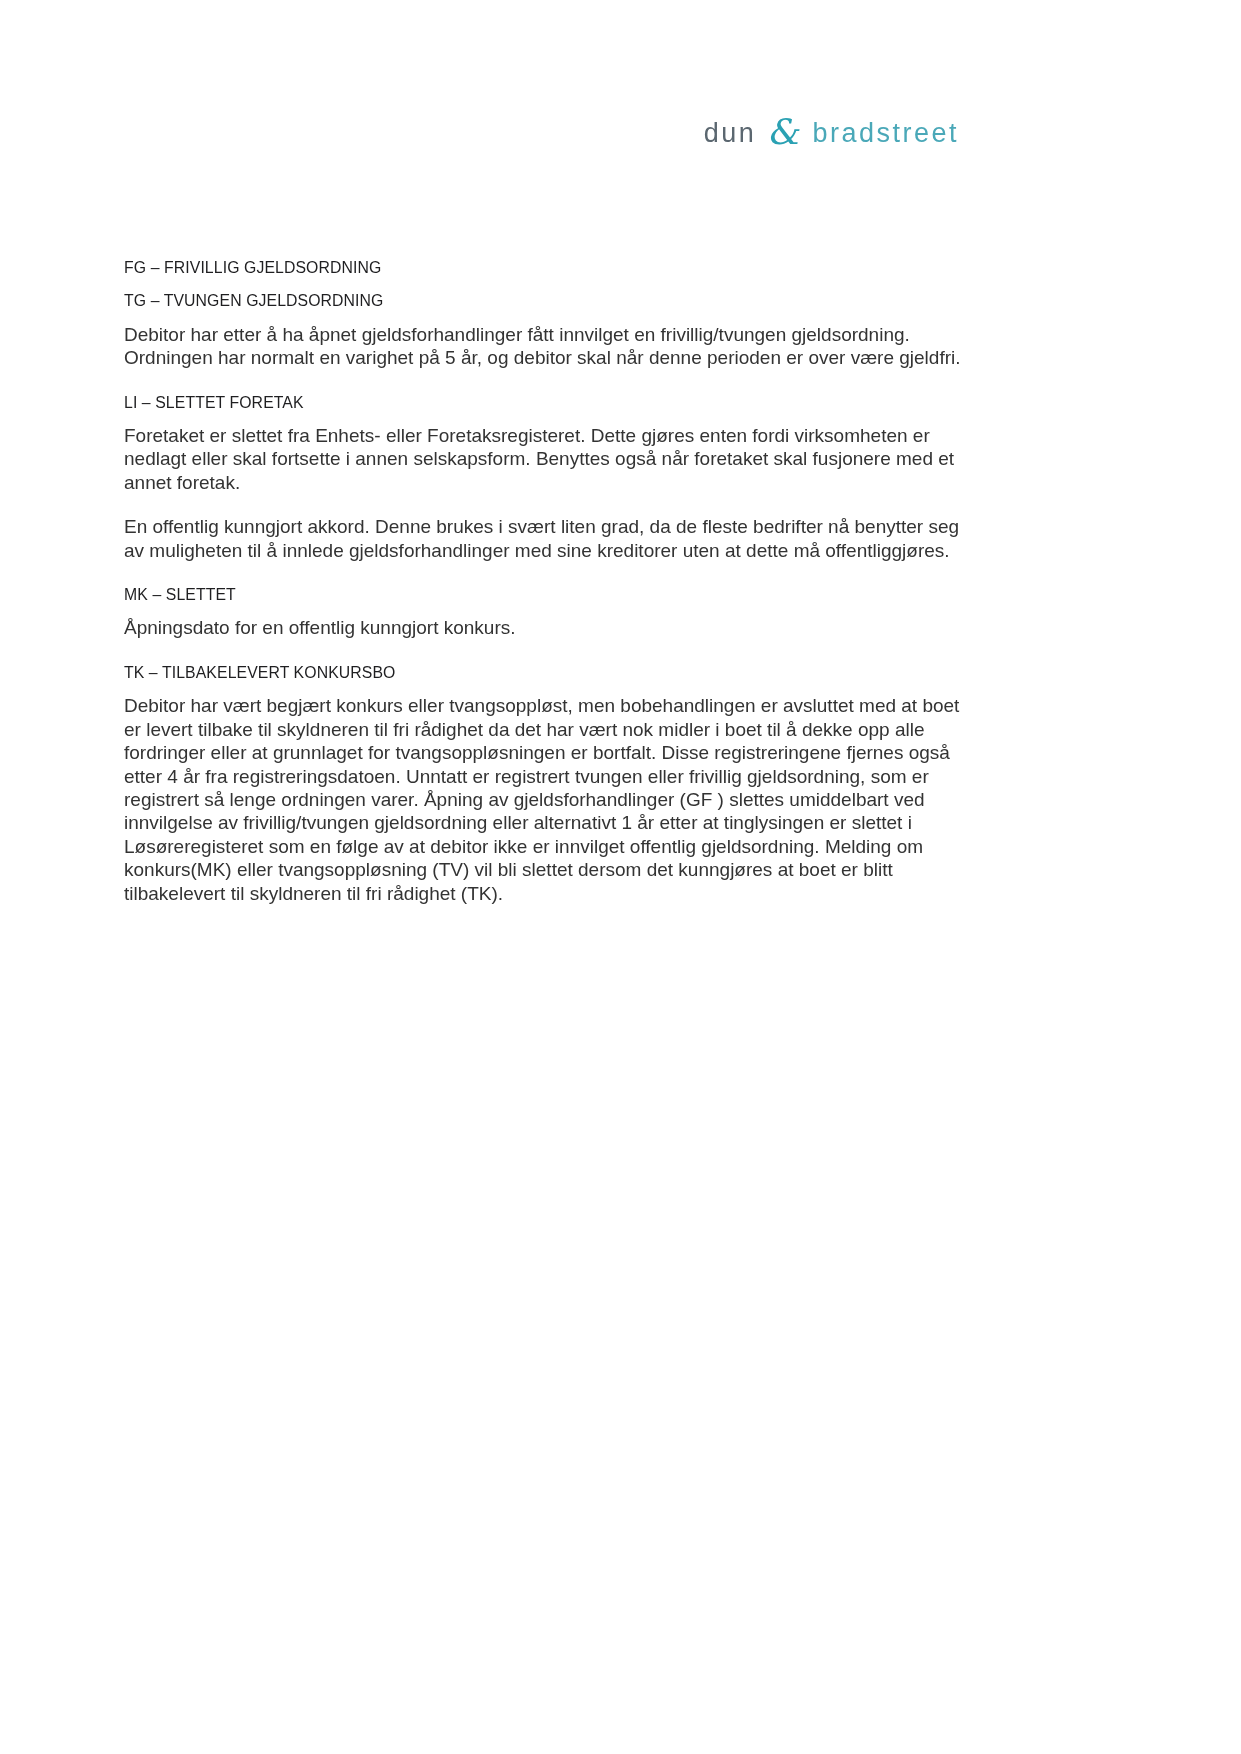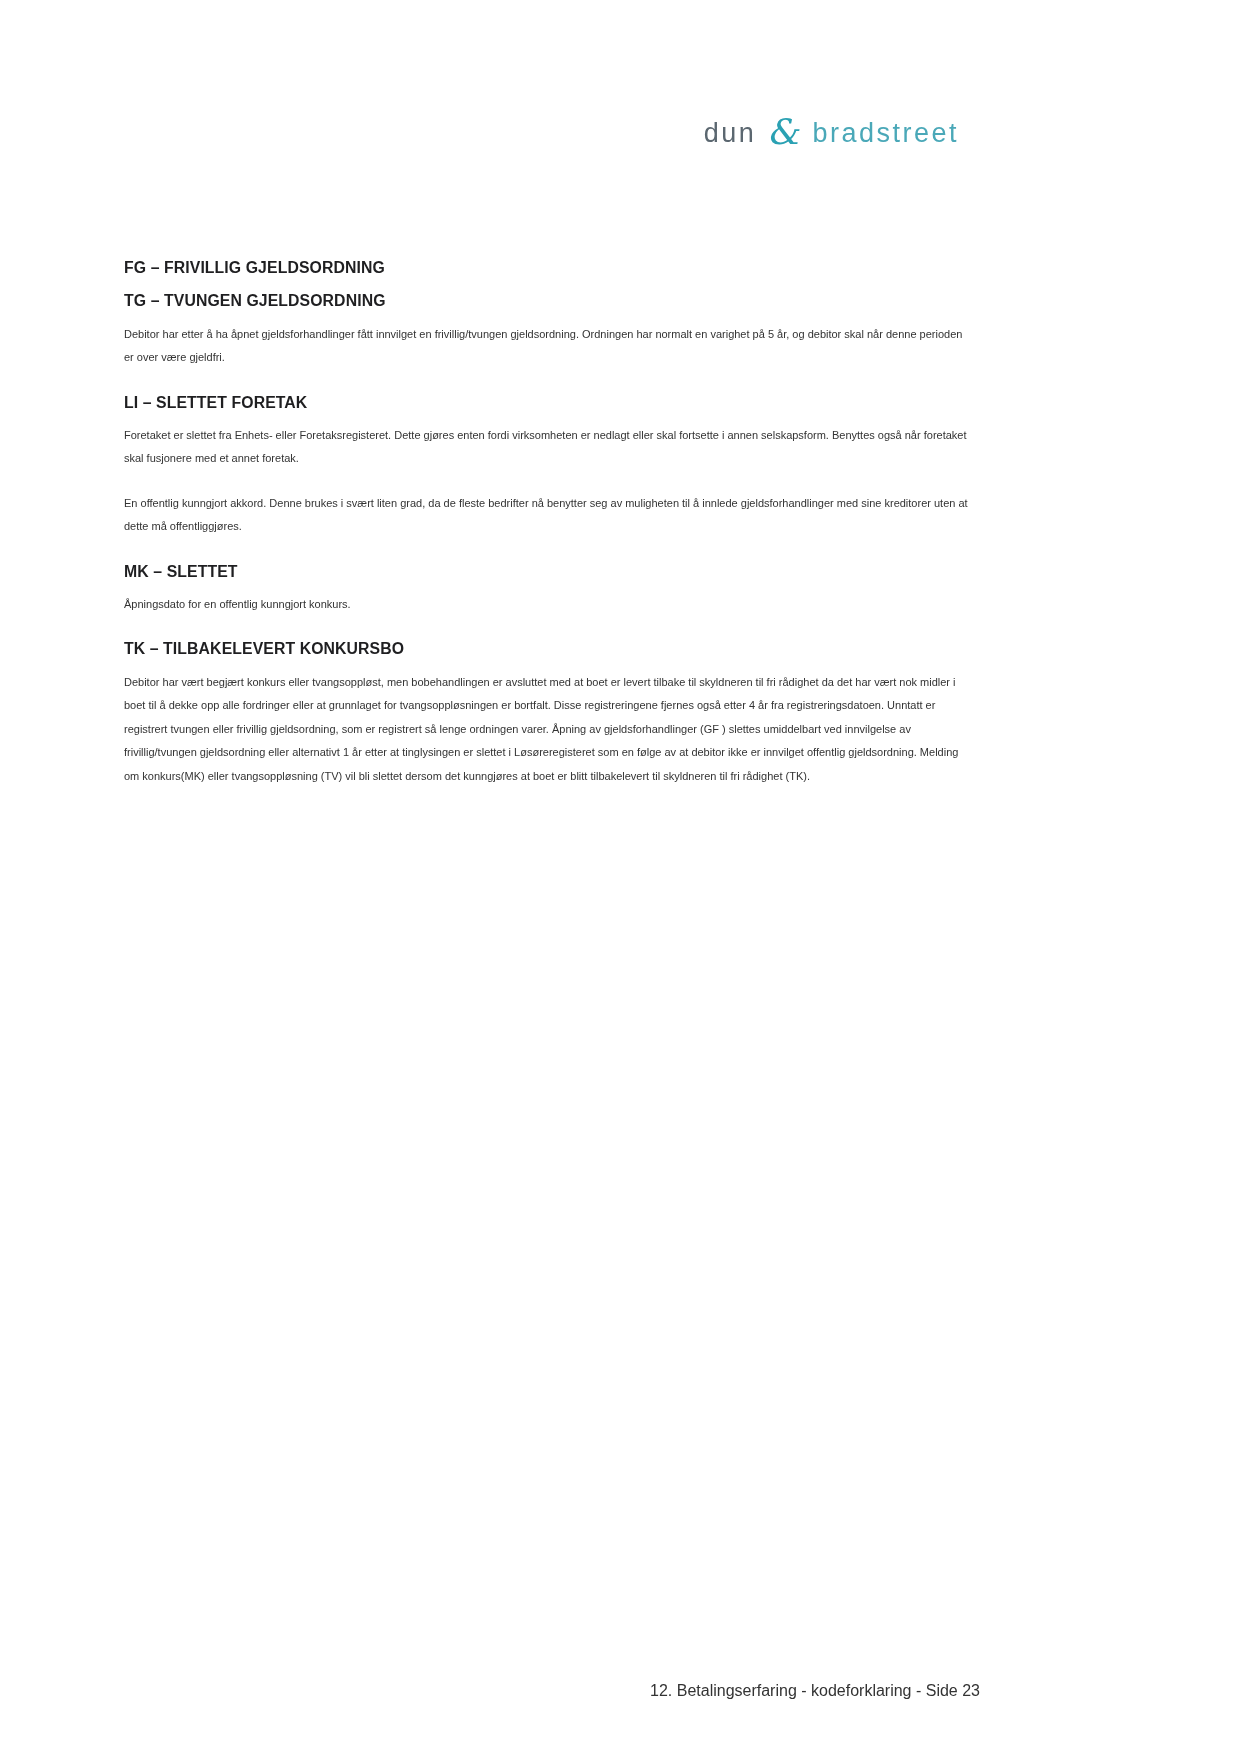--- a/index.html
+++ b/index.html
@@ -52,26 +52,26 @@
   .content {
     position: absolute;
     left: 64px;
     top: 206px;
     width: 886px;
   }
   section { margin-bottom: 21px; }
   h2 {
     font-size: 15.8px;
     line-height: 23.4px;
-    font-weight: 700;
+    font-weight: 400;
     color: var(--heading, #1f1f21);
     letter-spacing: 0.1px;
   }
   p {
-    font-size: 11px;
+    font-size: 19px;
     line-height: 23.4px;
     font-weight: 400;
     color: var(--text, #333333);
   }
   
   .footer {
     position: absolute;
     top: 1642px;
     left: 64px;
     width: 886px;
@@ -116,17 +116,14 @@
     <section>
     </section>
 
     <section>
       <h2>TK – TILBAKELEVERT KONKURSBO</h2>
       <p>Debitor har vært begjært konkurs eller tvangsoppløst, men bobehandlingen er avsluttet med at boet er levert tilbake til skyldneren til fri rådighet da det har vært nok midler i boet til å dekke opp alle fordringer eller at grunnlaget for tvangsoppløsningen er bortfalt. Disse registreringene fjernes også etter 4 år fra registreringsdatoen. Unntatt er registrert tvungen eller frivillig gjeldsordning, som er registrert så lenge ordningen varer. Åpning av gjeldsforhandlinger (GF ) slettes umiddelbart ved innvilgelse av frivillig/tvungen gjeldsordning eller alternativt 1 år etter at tinglysingen er slettet i Løsøreregisteret som en følge av at debitor ikke er innvilget offentlig gjeldsordning. Melding om konkurs(MK) eller tvangsoppløsning (TV) vil bli slettet dersom det kunngjøres at boet er blitt tilbakelevert til skyldneren til fri rådighet (TK).</p>
     </section>
 
   </main>
 
-  <div class="footer">
-    <span>12. Betalingserfaring - kodeforklaring - Side 23</span>
-  </div>
 
 </div>
 
 </body></html>

